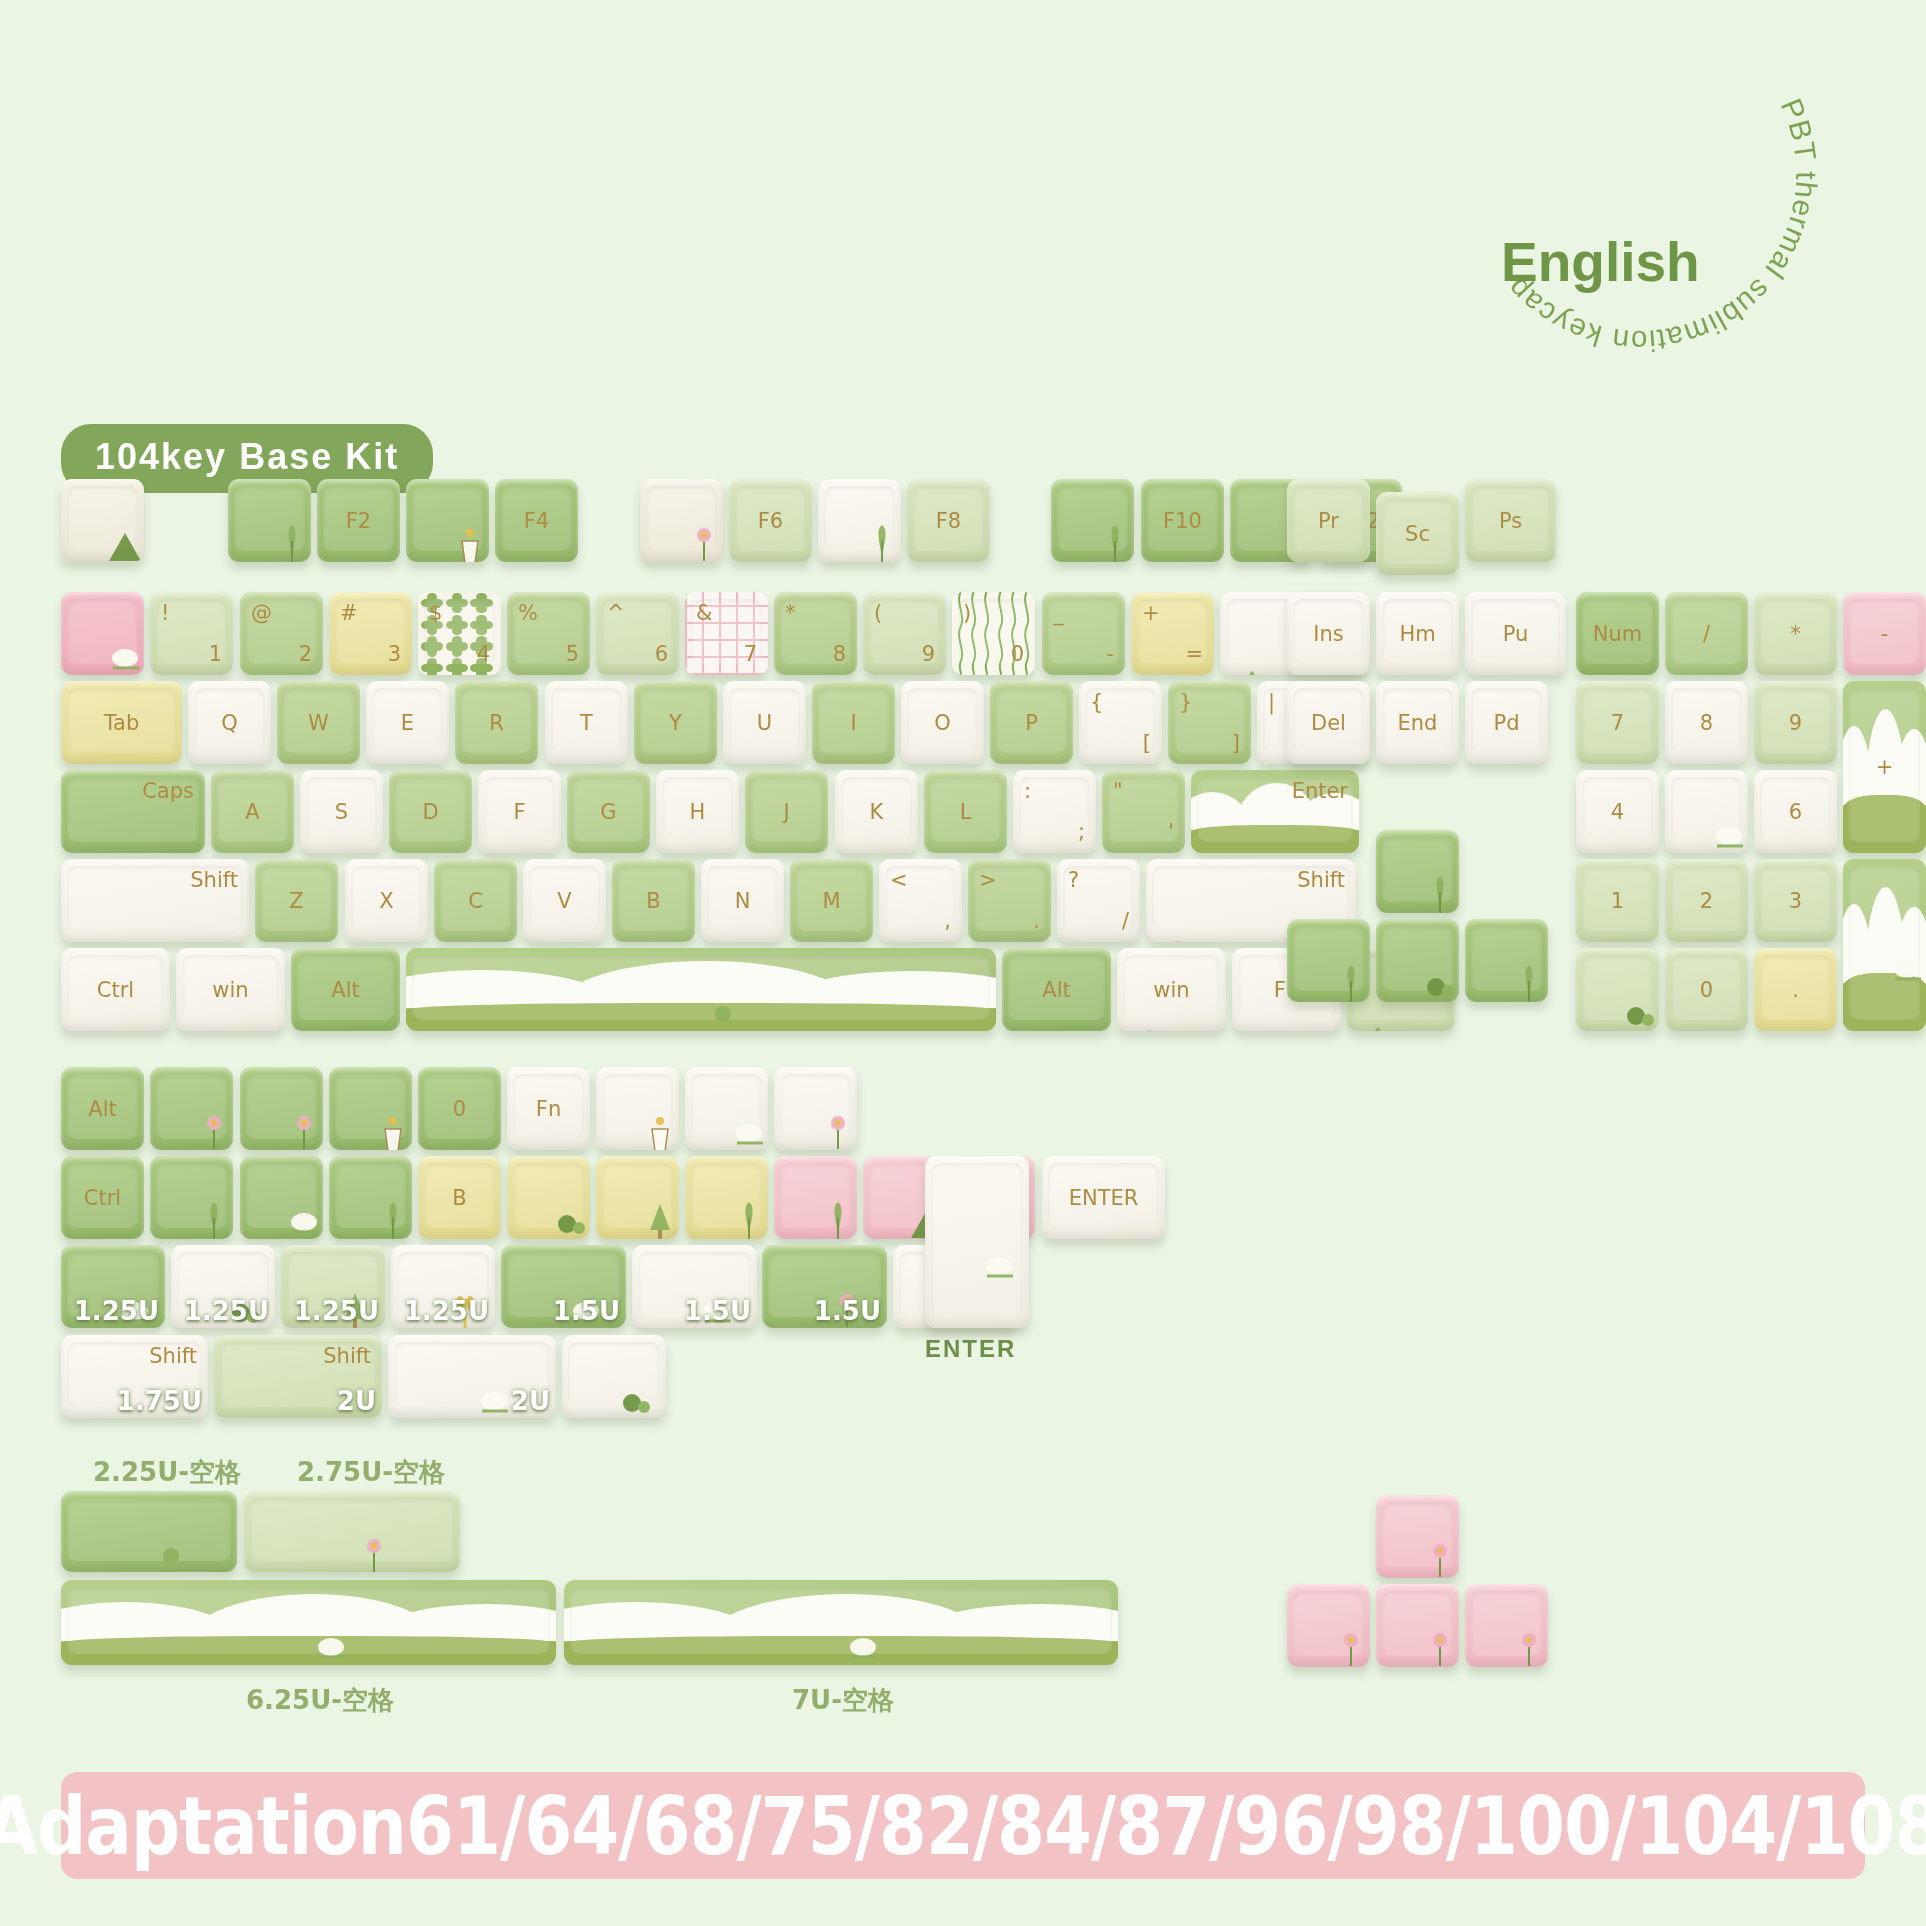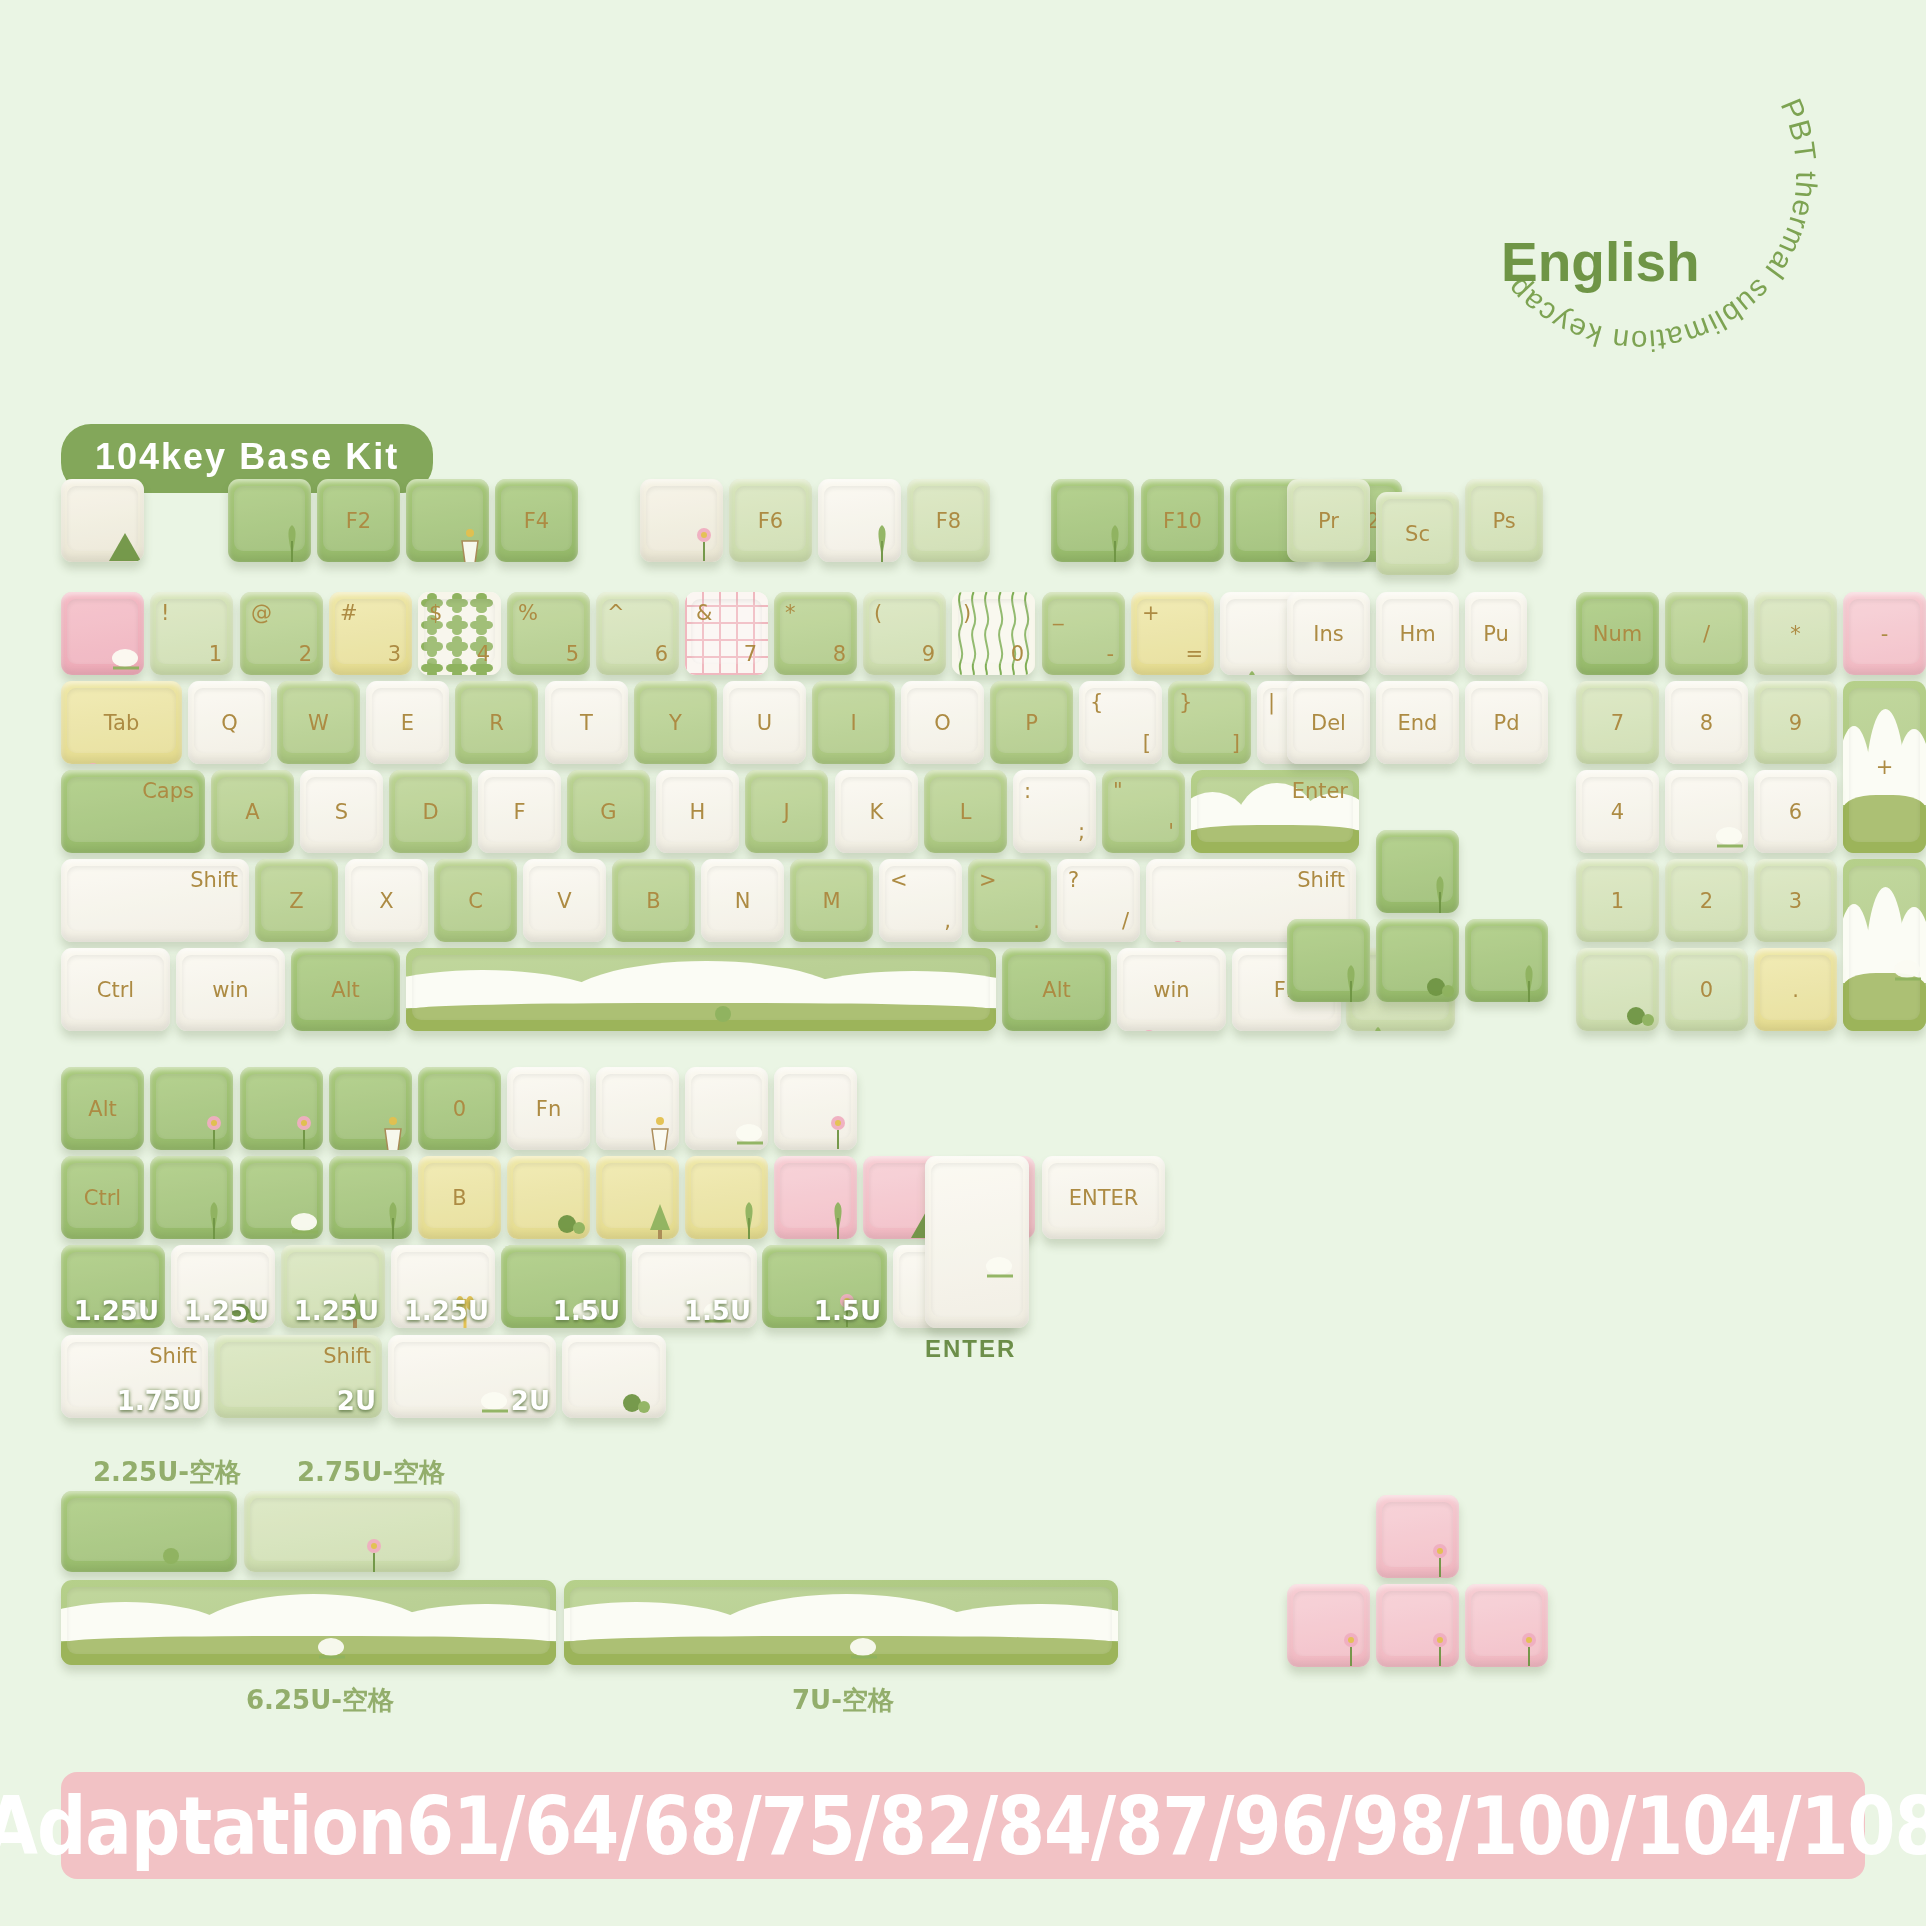--- a/index.html
+++ b/index.html
@@ -219,21 +219,21 @@
         <div class="legend lgc">F12</div>
       </div>
       <div class="key c-pale" style="left: 1287px; top: 479px; width: 83px; height: 83px;">
         <div class="face"></div>
         <div class="legend lgc">Pr</div>
       </div>
       <div class="key c-pale" style="left: 1376px; top: 492px; width: 83px; height: 83px;">
         <div class="face"></div>
         <div class="legend lgc">Sc</div>
       </div>
-      <div class="key c-pale" style="left: 1465px; top: 479px; width: 78px; height: 83px;">
+      <div class="key c-pale" style="left: 1465px; top: 479px; width: 91px; height: 83px;">
         <div class="face"></div>
         <div class="legend lgc">Ps</div>
       </div>
       <div class="key c-pink" style="left: 61px; top: 592px; width: 83px; height: 83px;">
         <div class="face"></div>
         <div style="position: absolute; left: 50%; top: 50%; transform: translate(-50%, -50%); opacity: 0.95;">
           <div class="motif"><svg width="44" height="46" viewBox="0 0 44 46">
               <ellipse cx="22" cy="24" rx="13" ry="9" fill="#fbfbf3"></ellipse>
               <path d="M10,34 h26" stroke="#8fb35f" stroke-width="3"></path>
             </svg></div>
@@ -642,21 +642,21 @@
         <div class="legend lgc">Ctrl</div>
       </div>
       <div class="key c-white" style="left: 1287px; top: 592px; width: 83px; height: 83px;">
         <div class="face"></div>
         <div class="legend lgc">Ins</div>
       </div>
       <div class="key c-white" style="left: 1376px; top: 592px; width: 83px; height: 83px;">
         <div class="face"></div>
         <div class="legend lgc">Hm</div>
       </div>
-      <div class="key c-white" style="left: 1465px; top: 592px; width: 62px; height: 83px;">
+      <div class="key c-white" style="left: 1465px; top: 592px; width: 101px; height: 83px;">
         <div class="face"></div>
         <div class="legend lgc">Pu</div>
       </div>
       <div class="key c-white" style="left: 1287px; top: 681px; width: 83px; height: 83px;">
         <div class="face"></div>
         <div class="legend lgc">Del</div>
       </div>
       <div class="key c-white" style="left: 1376px; top: 681px; width: 83px; height: 83px;">
         <div class="face"></div>
         <div class="legend lgc">End</div>

